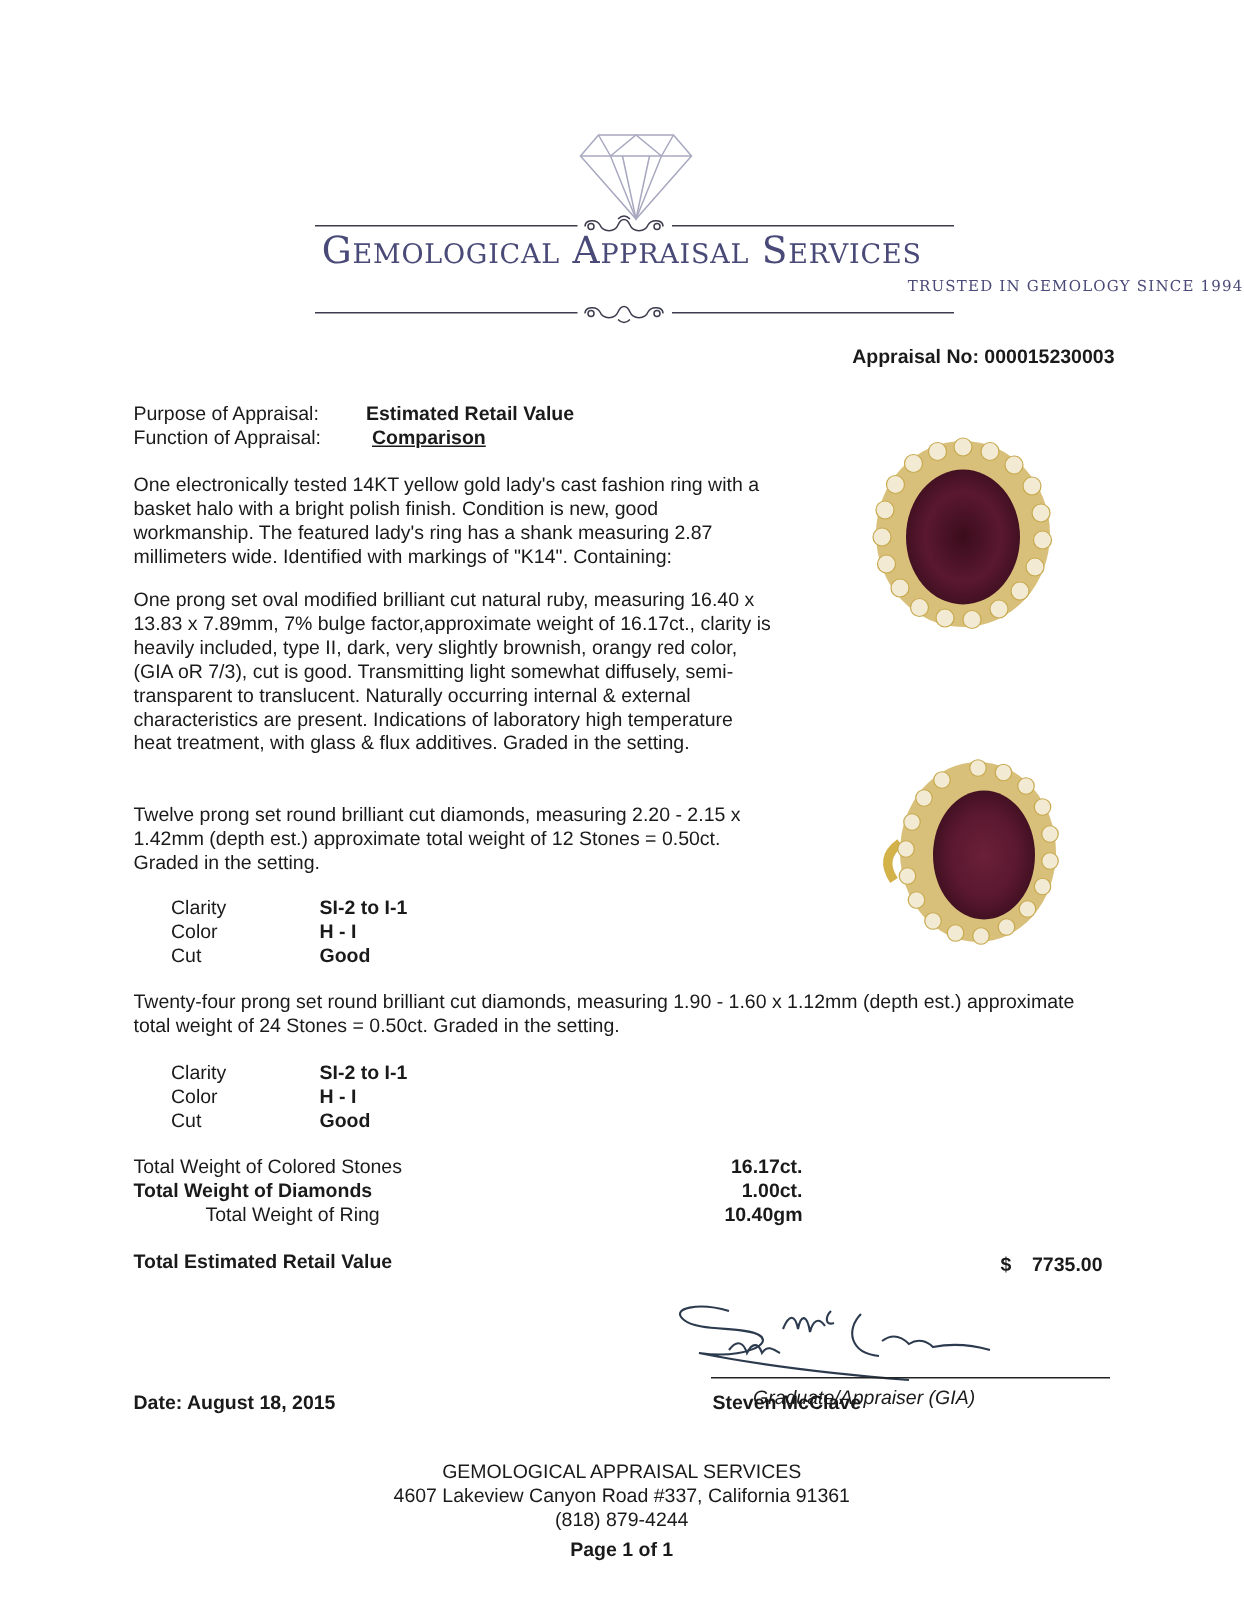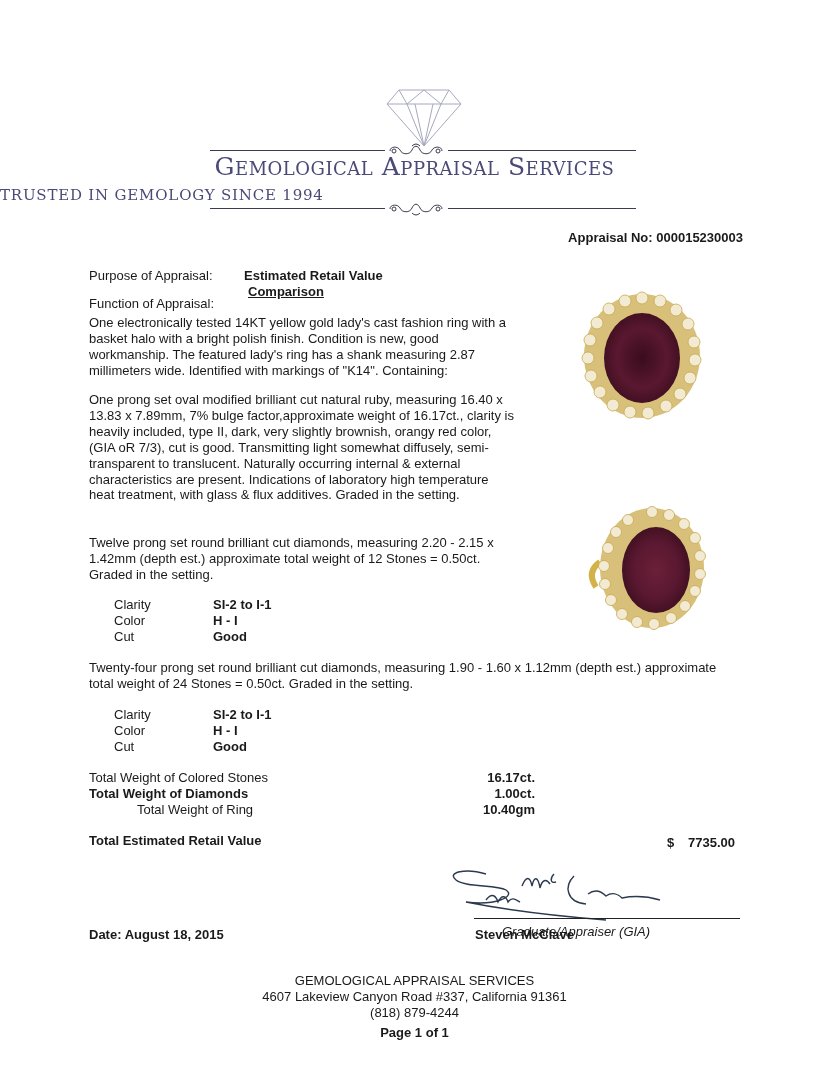--- a/index.html
+++ b/index.html
@@ -1,21 +1,21 @@
 <!DOCTYPE html>
 <html><head>
 <meta charset="utf-8">
 <style>
   html, body { margin: 0; padding: 0; background: #ffffff; }
   body { width: 829px; height: 1080px; position: relative; overflow: hidden; font-family: "Liberation Sans", sans-serif; color: #1a1a1a; }
   .abs { position: absolute; }
   .logo-diamond { left: 385px; top: 86px; width: 78px; height: 62px; }
   .rule { height: 1px; background: #3c3c4e; }
   .brand-title { left: 0; width: 829px; top: 152px; text-align: center; font-family: "DejaVu Serif", serif; font-size: 25px; letter-spacing: 0.5px; color: #4a4a78; font-variant: small-caps; }
-  .brand-sub { left: 0; width: 829px; top: 186px; text-align: left; font-family: "DejaVu Serif", serif; font-size: 15px; letter-spacing: 0.8px; color: #4a4a78; }
+  .brand-sub { left: 0; width: 829px; top: 186px; text-align: right; font-family: "DejaVu Serif", serif; font-size: 10px; letter-spacing: 0.8px; color: #4a4a78; }
   .scroll { width: 60px; height: 16px; }
   .appraisal-no { right: 86px; top: 230px; font-weight: bold; font-size: 13px; }
   .txt { font-size: 13px; line-height: 15.8px; }
   .b { font-weight: bold; }
   .para { left: 89px; width: 425px; font-size: 13px; line-height: 15.9px; }
   .ring { width: 150px; height: 150px; }
   .sig-line { left: 474px; top: 918px; width: 266px; height: 1px; background: #222; }
   .footer { left: 0; width: 829px; text-align: center; font-size: 13px; line-height: 16px; }
 </style>
 </head>
@@ -54,21 +54,21 @@
       <circle cx="52" cy="8" r="2"></circle>
     <path d="M26,12 Q30,16 34,12"></path>
   </g>
 </svg>
 <div class="abs rule" style="left:448px; top:208px; width:188px;"></div>
 
 <div class="abs appraisal-no">Appraisal No: 000015230003</div>
 
 <div class="abs txt" style="left:89px; top:268px;">Purpose of Appraisal:</div>
 <div class="abs txt b" style="left:244px; top:268px;">Estimated Retail Value</div>
-<div class="abs txt" style="left:89px; top:296px;">Function of Appraisal:</div>
+<div class="abs txt" style="left:89px; top:284px;">Function of Appraisal:</div>
 <div class="abs txt b" style="left:248px; top:284px;text-decoration:underline;">Comparison</div>
 
 <div class="abs para" style="top:315px;">One electronically tested 14KT yellow gold lady's cast fashion ring with a basket halo with a bright polish finish. Condition is new, good workmanship. The featured lady's ring has a shank measuring 2.87 millimeters wide. Identified with markings of "K14".  Containing:</div>
 <div class="abs para" style="top:392px;">One prong set oval modified brilliant cut natural ruby, measuring 16.40 x 13.83 x 7.89mm,  7% bulge factor,approximate weight of 16.17ct., clarity is heavily included, type II, dark, very slightly brownish, orangy red color, (GIA oR 7/3), cut is good. Transmitting light somewhat diffusely, semi-transparent to translucent. Naturally occurring internal &amp; external characteristics are present. Indications of laboratory high temperature heat treatment, with glass &amp; flux additives. Graded in the setting.</div>
 <div class="abs para" style="top:535px; width:420px;">Twelve prong set round brilliant cut diamonds, measuring 2.20 - 2.15 x 1.42mm (depth est.) approximate total weight of 12 Stones = 0.50ct. Graded in the setting.</div>
 
 <div class="abs txt" style="left:114px; top:597px;">Clarity</div>
 <div class="abs txt b" style="left:213px; top:597px;">SI-2 to I-1</div>
 <div class="abs txt" style="left:114px; top:613px;">Color</div>
 <div class="abs txt b" style="left:213px; top:613px;">H - I</div>

